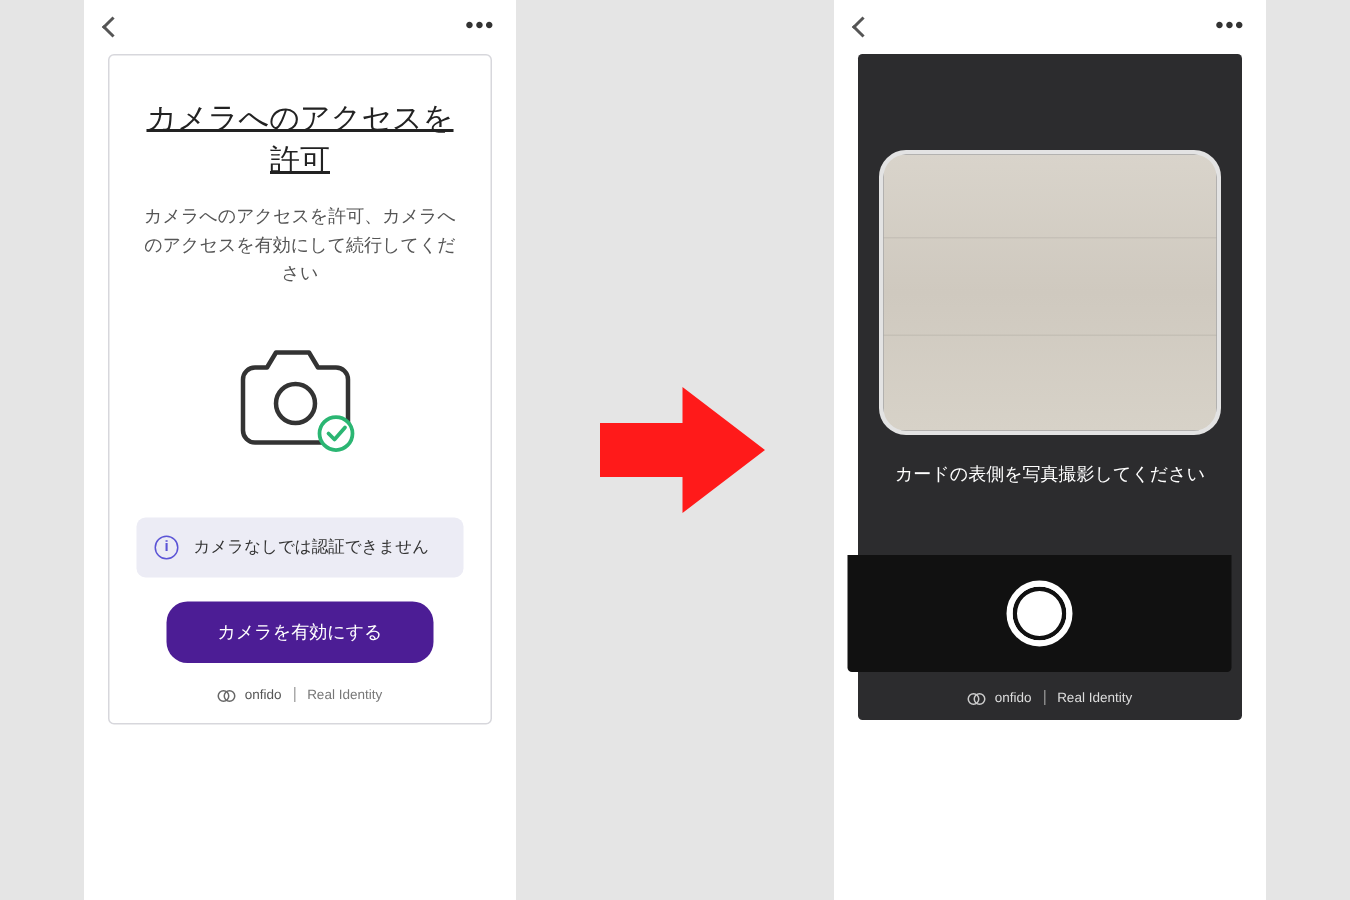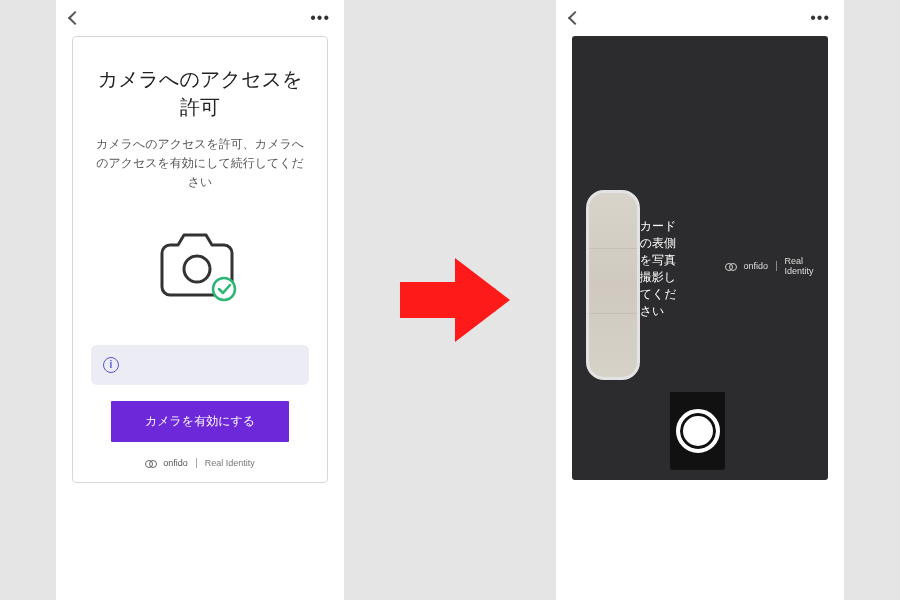--- a/index.html
+++ b/index.html
@@ -40,20 +40,21 @@
     border-radius: 4px;
     padding: 28px 18px 14px;
     text-align: center;
   }
   .title {
     font-size: 20px;
     line-height: 1.4;
     color: #222;
     margin-bottom: 14px;
     font-weight: 400;
+    text-decoration: underline;
   }
   .subtitle {
     font-size: 12px;
     line-height: 1.6;
     color: #555;
     margin-bottom: 30px;
   }
   .camera-icon-wrap {
     display: flex;
     justify-content: center;
@@ -74,27 +75,27 @@
     border: 1.5px solid #5b54d6;
     border-radius: 50%;
     display: flex; align-items: center; justify-content: center;
     color: #5b54d6;
     font-size: 10px;
     flex-shrink: 0;
     font-weight: bold;
   }
   .notice-text { font-size: 11px; color: #333; }
   .primary-btn {
-    background: #6d28d9;
+    background: #4c1d95;
     color: #fff;
     border: none;
     width: 82%;
     padding: 12px 0;
     font-size: 12px;
-    border-radius: 1px;
+    border-radius: 14px;
     cursor: pointer;
     margin-bottom: 16px;
   }
   .footer {
     display: flex;
     align-items: center;
     justify-content: center;
     gap: 8px;
     font-size: 9px;
     color: #777;
@@ -117,21 +118,21 @@
   .onfido-mark::after  { width: 6px; height: 6px; left: 4px; top: 2px; }
 
   
   .capture-view {
     margin: 0 16px;
     background: #2c2c2e;
     height: 444px;
     border-radius: 3px;
     padding: 14px 14px 10px;
     display: flex;
-    flex-direction: row;
+    flex-direction: column;
     align-items: center;
   }
   .frame {
     width: 100%;
     height: 190px;
     margin-top: 50px;
     border: 3px solid #e3e3e3;
     border-radius: 18px;
     background: linear-gradient(180deg, #d9d4cb 0%, #cfc9bf 50%, #d7d2c8 100%);
     position: relative;
@@ -202,20 +203,21 @@
     <div class="camera-icon-wrap">
       <svg width="96" height="82" viewBox="0 0 96 82">
         <path d="M18 22 h8 l6 -10 h22 l6 10 h12 a8 8 0 0 1 8 8 v34 a8 8 0 0 1 -8 8 h-54 a8 8 0 0 1 -8 -8 v-34 a8 8 0 0 1 8 -8 z" fill="none" stroke="#333" stroke-width="3" stroke-linejoin="round"></path>
         <circle cx="45" cy="46" r="13" fill="none" stroke="#333" stroke-width="3"></circle>
         <circle cx="72" cy="66" r="11" fill="#fff" stroke="#2bb673" stroke-width="2.5"></circle>
         <path d="M67 66 l4 4 l7 -8" fill="none" stroke="#2bb673" stroke-width="2.5" stroke-linecap="round" stroke-linejoin="round"></path>
       </svg>
     </div>
     <div class="notice">
       <div class="notice-icon">i</div>
+      <div class="notice-text">カメラなしでは認証できません</div>
     </div>
     <button class="primary-btn">カメラを有効にする</button>
     <div class="footer">
       <span class="onfido-logo">
         <span class="onfido-mark"></span>
         <span>onfido</span>
       </span>
       <span class="footer-divider"></span>
       <span>Real Identity</span>
     </div>

